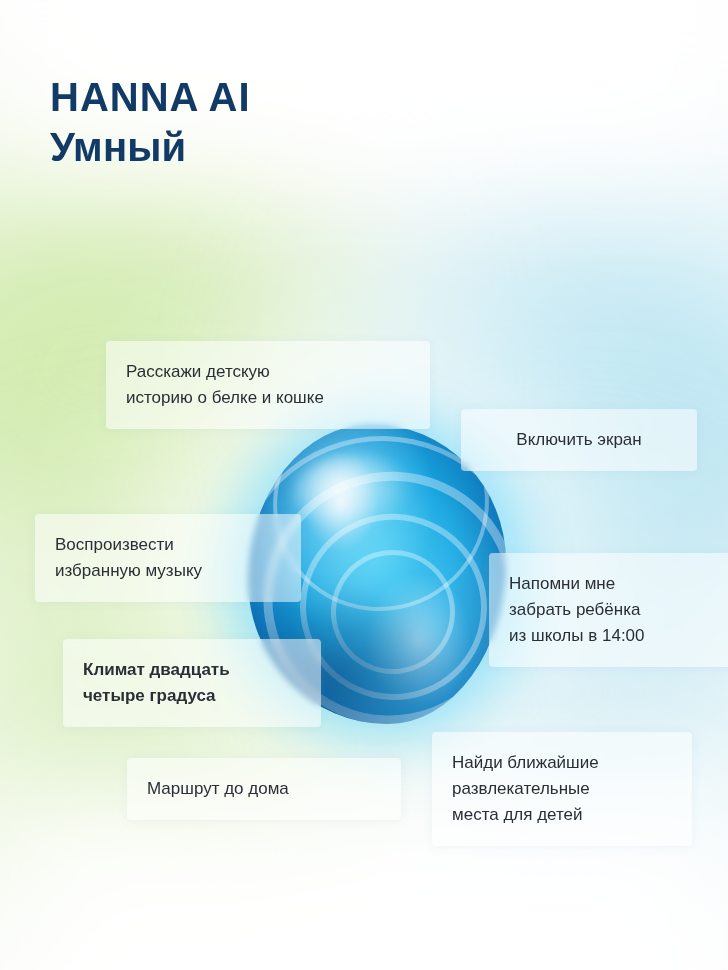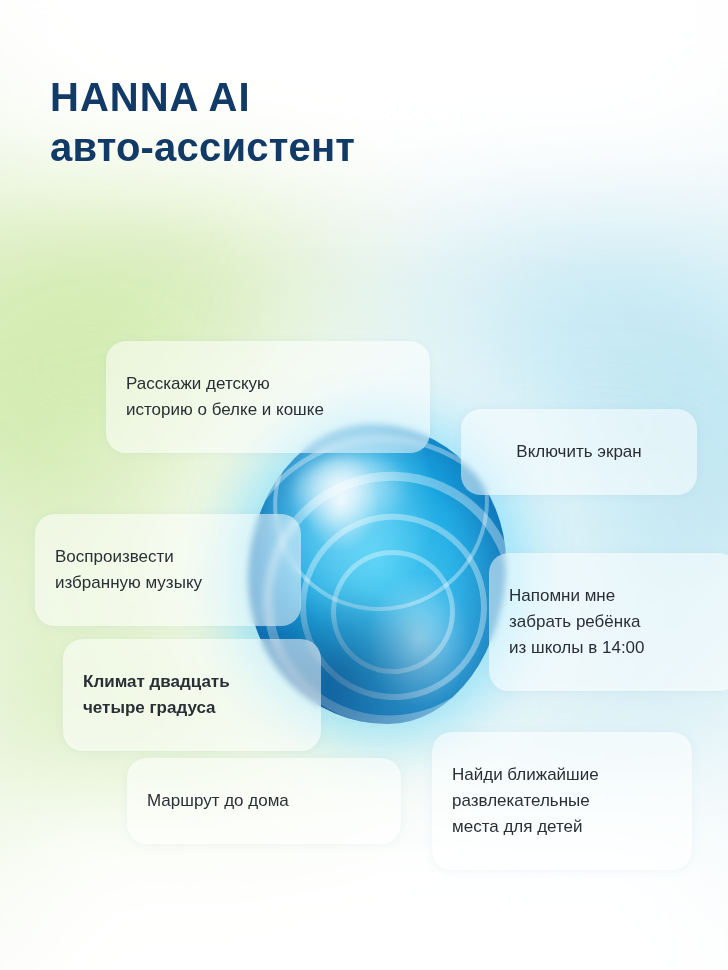--- a/index.html
+++ b/index.html
@@ -164,22 +164,22 @@
     height: 60%;
     border-radius: 50%;
     background: radial-gradient(ellipse at 50% 50%, rgba(8,54,110,0.55), rgba(8,54,110,0) 70%);
     filter: blur(10px);
   }
 
   
   .chip {
     position: absolute;
     background: rgba(255, 255, 255, 0.52);
-    border-radius: 20px;
-    padding: 30px 20px;
+    border-radius: 4px;
+    padding: 18px 20px;
     color: #2a2f36;
     font-size: 17px;
     line-height: 26px;
     backdrop-filter: blur(3px);
     box-shadow: 0 1px 10px rgba(120, 160, 180, 0.10);
   }
 
   .chip-story     { left: 106px; top: 341px;  width: 284px; }
   .chip-screen    { left: 461px; top: 409px;  width: 196px; text-align: center; }
   .chip-music     { left: 35px;  top: 494px;  width: 226px; margin-top: 20px; }
@@ -202,21 +202,21 @@
   <div class="wash wash-green-top"></div>
   <div class="wash wash-green-low"></div>
   <div class="wash wash-cyan-right"></div>
   <div class="wash wash-cyan-mid"></div>
   <div class="wash wash-white-center"></div>
   <div class="wash wash-white-top"></div>
   <div class="wash wash-white-bottom"></div>
 
   <div class="heading">
     <div class="line l1">HANNA AI</div>
-    <div class="line">авто-ассистент</div>
+    <div class="line">Умный</div>
   </div>
 
   <div class="orb-wrap">
     <div class="orb-glow"></div>
     <div class="orb">
       <div class="swirl s1"></div>
       <div class="swirl s2"></div>
       <div class="swirl s3"></div>
       <div class="swirl s4"></div>
       <div class="swirl s5"></div>

